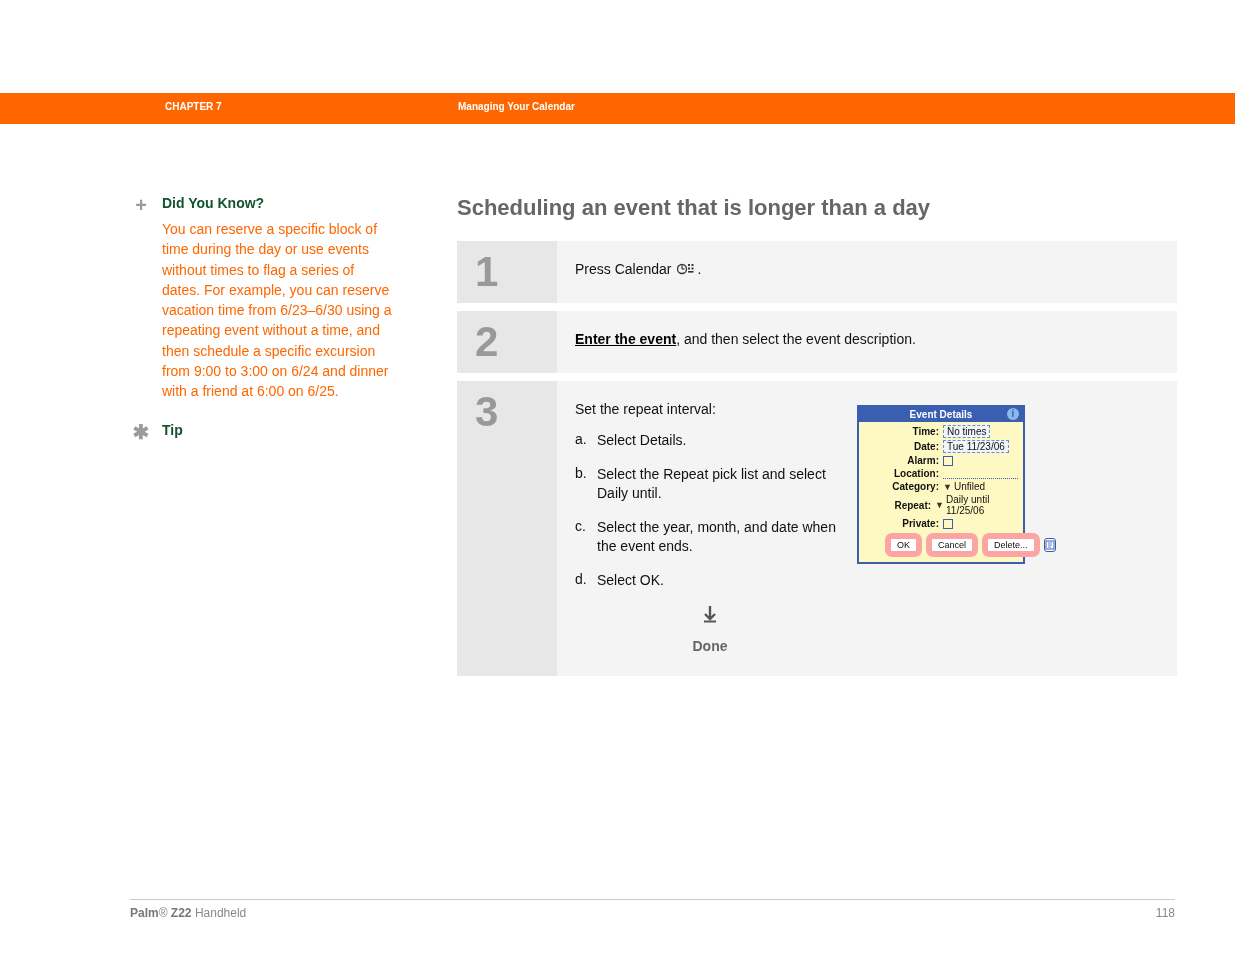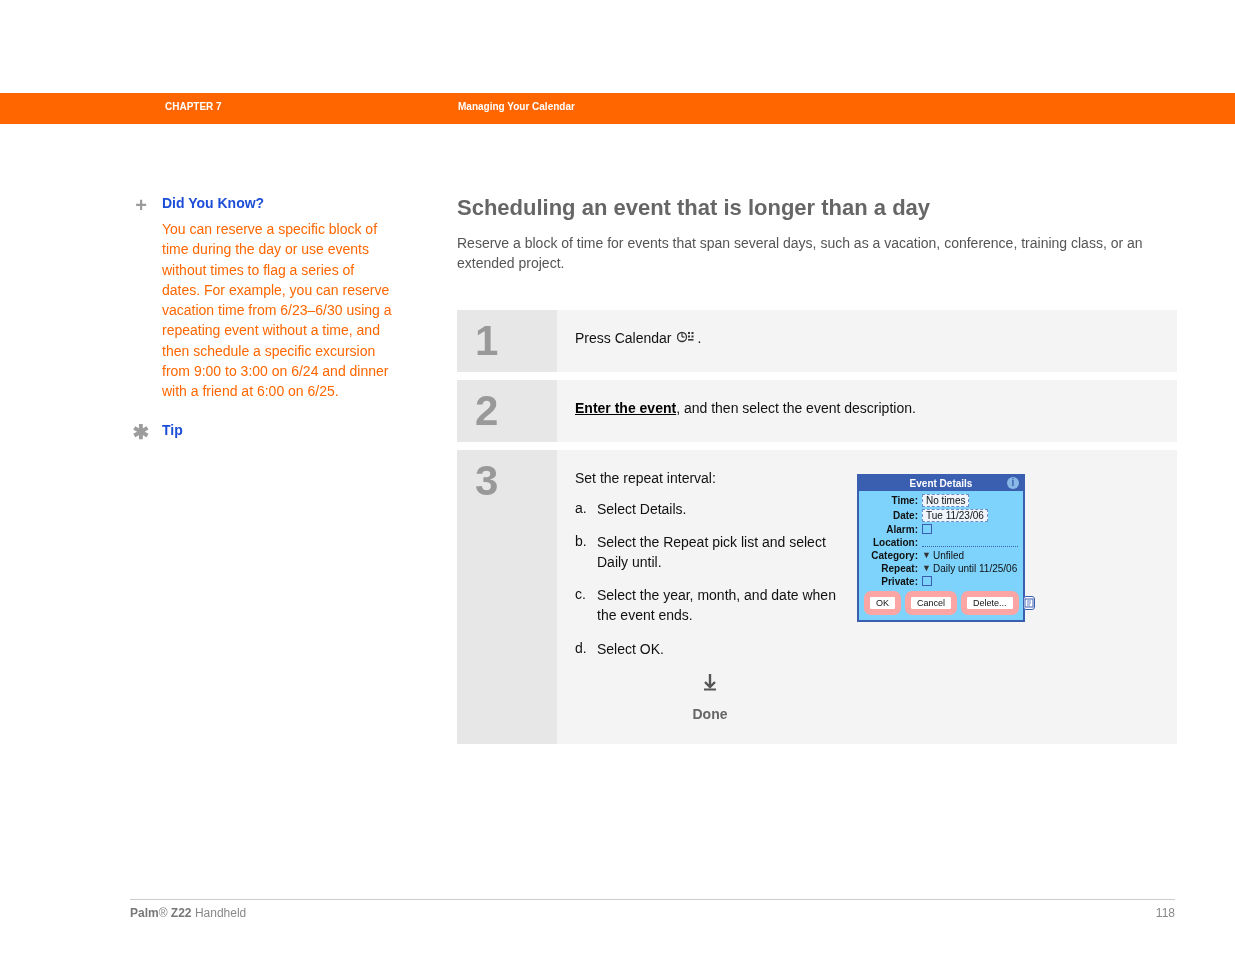--- a/index.html
+++ b/index.html
@@ -40,21 +40,21 @@
   .sidebox .icon {
     width: 18px;
     font-size: 20px;
     color: #9c9c9c;
     font-weight: bold;
     line-height: 1;
     text-align: center;
   }
   .sidebox .label {
     font-weight: bold;
-    color: #1d4ed8;
+    color: #14532d;
     font-size: 14px;
   }
   .sidebox .body {
     margin-left: 30px;
     color: #ff6600;
     font-size: 14px;
     line-height: 1.45;
   }
   .main {
     position: absolute;
@@ -103,21 +103,21 @@
   .sub-list .txt { flex: 1; line-height: 1.4; }
   .done-row { display: flex; align-items: center; gap: 10px; margin-top: 14px; font-weight: bold; color: #666; flex-direction: column; }
   .done-icon { font-size: 18px; color: #555; }
   .step3-flex { display: flex; gap: 12px; }
   .step3-left { flex: 0 0 270px; }
   
   
   .mini {
     width: 168px;
     border: 2px solid #3b5fb0;
-    background: #7dd3fc;
+    background: #fef9c3;
     font-family: Verdana, Geneva, sans-serif;
     font-size: 10px;
     margin-top: 4px;
   }
   .mini-title {
     background: #3b5fb0;
     color: #fff;
     text-align: center;
     font-weight: bold;
     padding: 2px 4px;
@@ -129,21 +129,21 @@
     top: 1px;
     width: 12px; height: 12px;
     background: #89b9e6;
     color: #3b5fb0;
     border-radius: 50%;
     font-weight: bold;
     font-size: 10px;
     line-height: 12px;
     text-align: center;
   }
-  .mini-body { padding: 3px 5px 5px 5px; }
+  .mini-body { padding: 3px 5px 5px 5px; margin-left: 21px; }
   .mini-row { display: flex; align-items: center; margin-bottom: 2px; }
   .mini-label { width: 54px; text-align: right; font-weight: bold; margin-right: 4px; }
   .mini-box { border: 1px dashed #6a8ec9; padding: 0 3px; background: #f0f4fb; }
   .mini-check { width: 10px; height: 10px; border: 1px solid #3b5fb0; display:inline-block; }
   .mini-line { flex:1; border-bottom: 1px dotted #3b5fb0; height: 10px; }
   .mini-arrow { color: #333; font-size: 9px; margin-right: 2px; }
   .mini-btns { display: flex; gap: 4px; margin-top: 4px; align-items: center; }
   .mini-btn {
     border: 6px solid #fca5a5;
     border-radius: 7px;
@@ -200,21 +200,20 @@
   <div class="sidebox">
     <div class="head">
       <div class="icon">✱</div>
       <div class="label">Tip</div>
     </div>
   </div>
 </div>
 
 <div class="main">
   <div class="section-title">Scheduling an event that is longer than a day</div>
-  <div class="intro">Reserve a block of time for events that span several days, such as a vacation, conference, training class, or an extended project.</div>
 
   <table class="steps-table">
     <tbody>
         <tr>
       <td class="num-cell">1</td>
       <td class="body-cell">
         <span>Press Calendar </span>
         <span class="cal-icon">
           <svg width="18" height="14" viewBox="0 0 18 14">
             <circle cx="5" cy="7" r="4.5" fill="none" stroke="#333" stroke-width="1.3"></circle>

